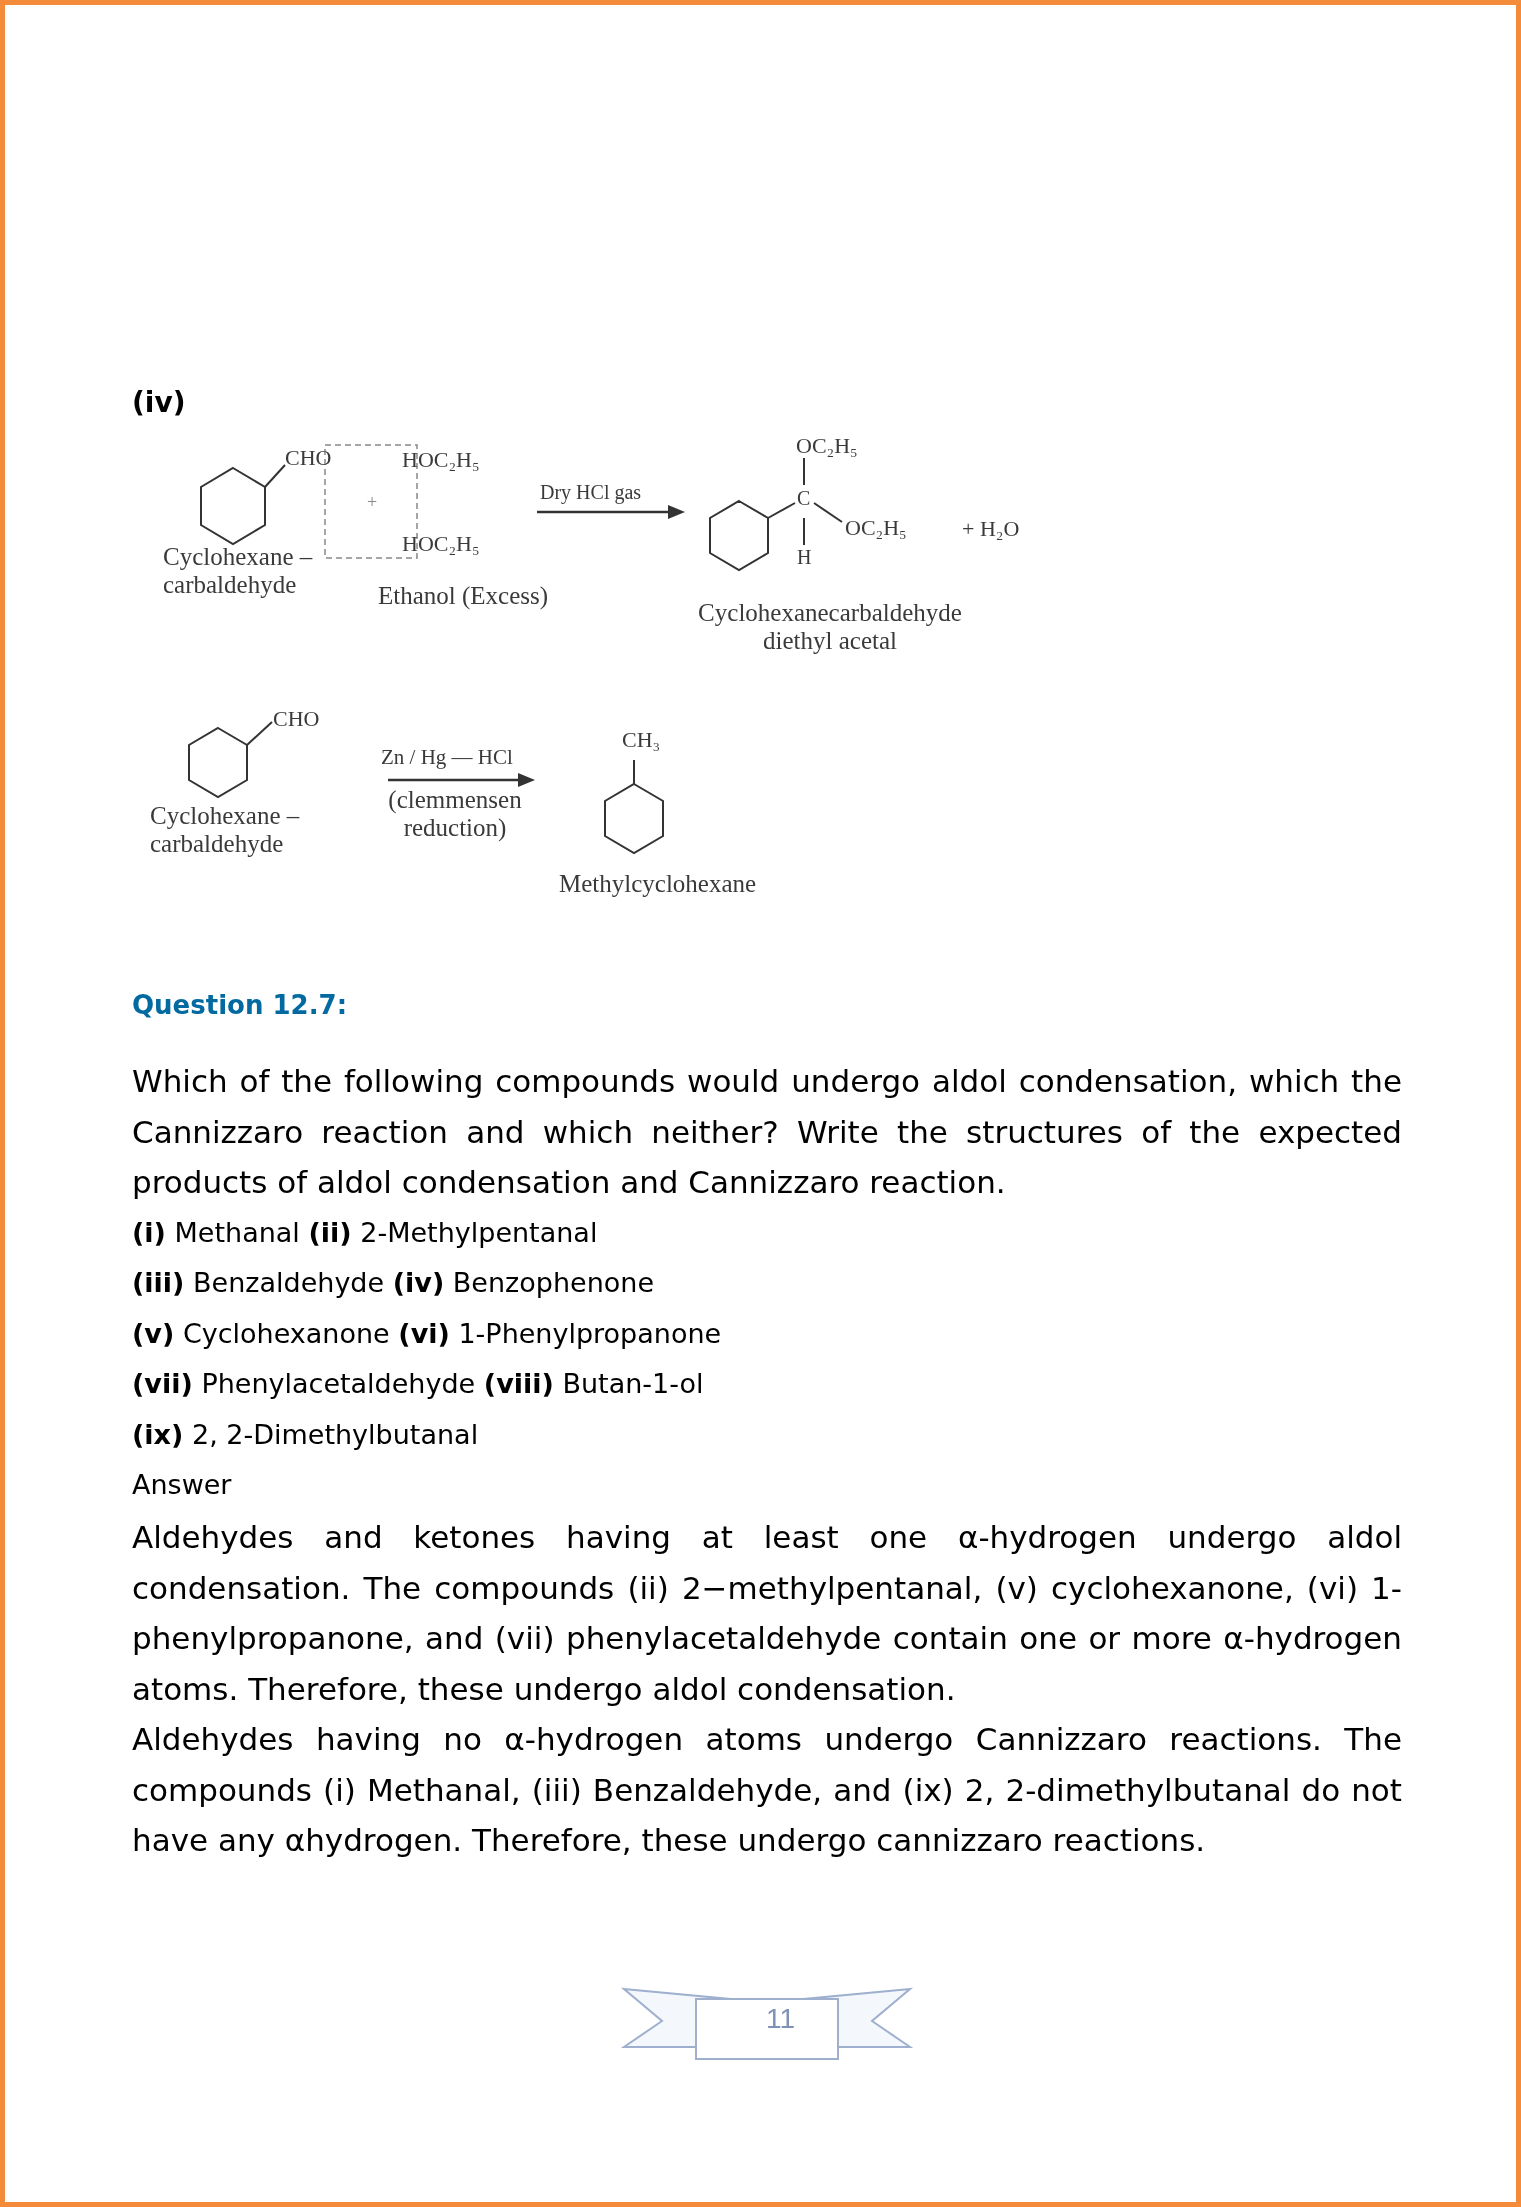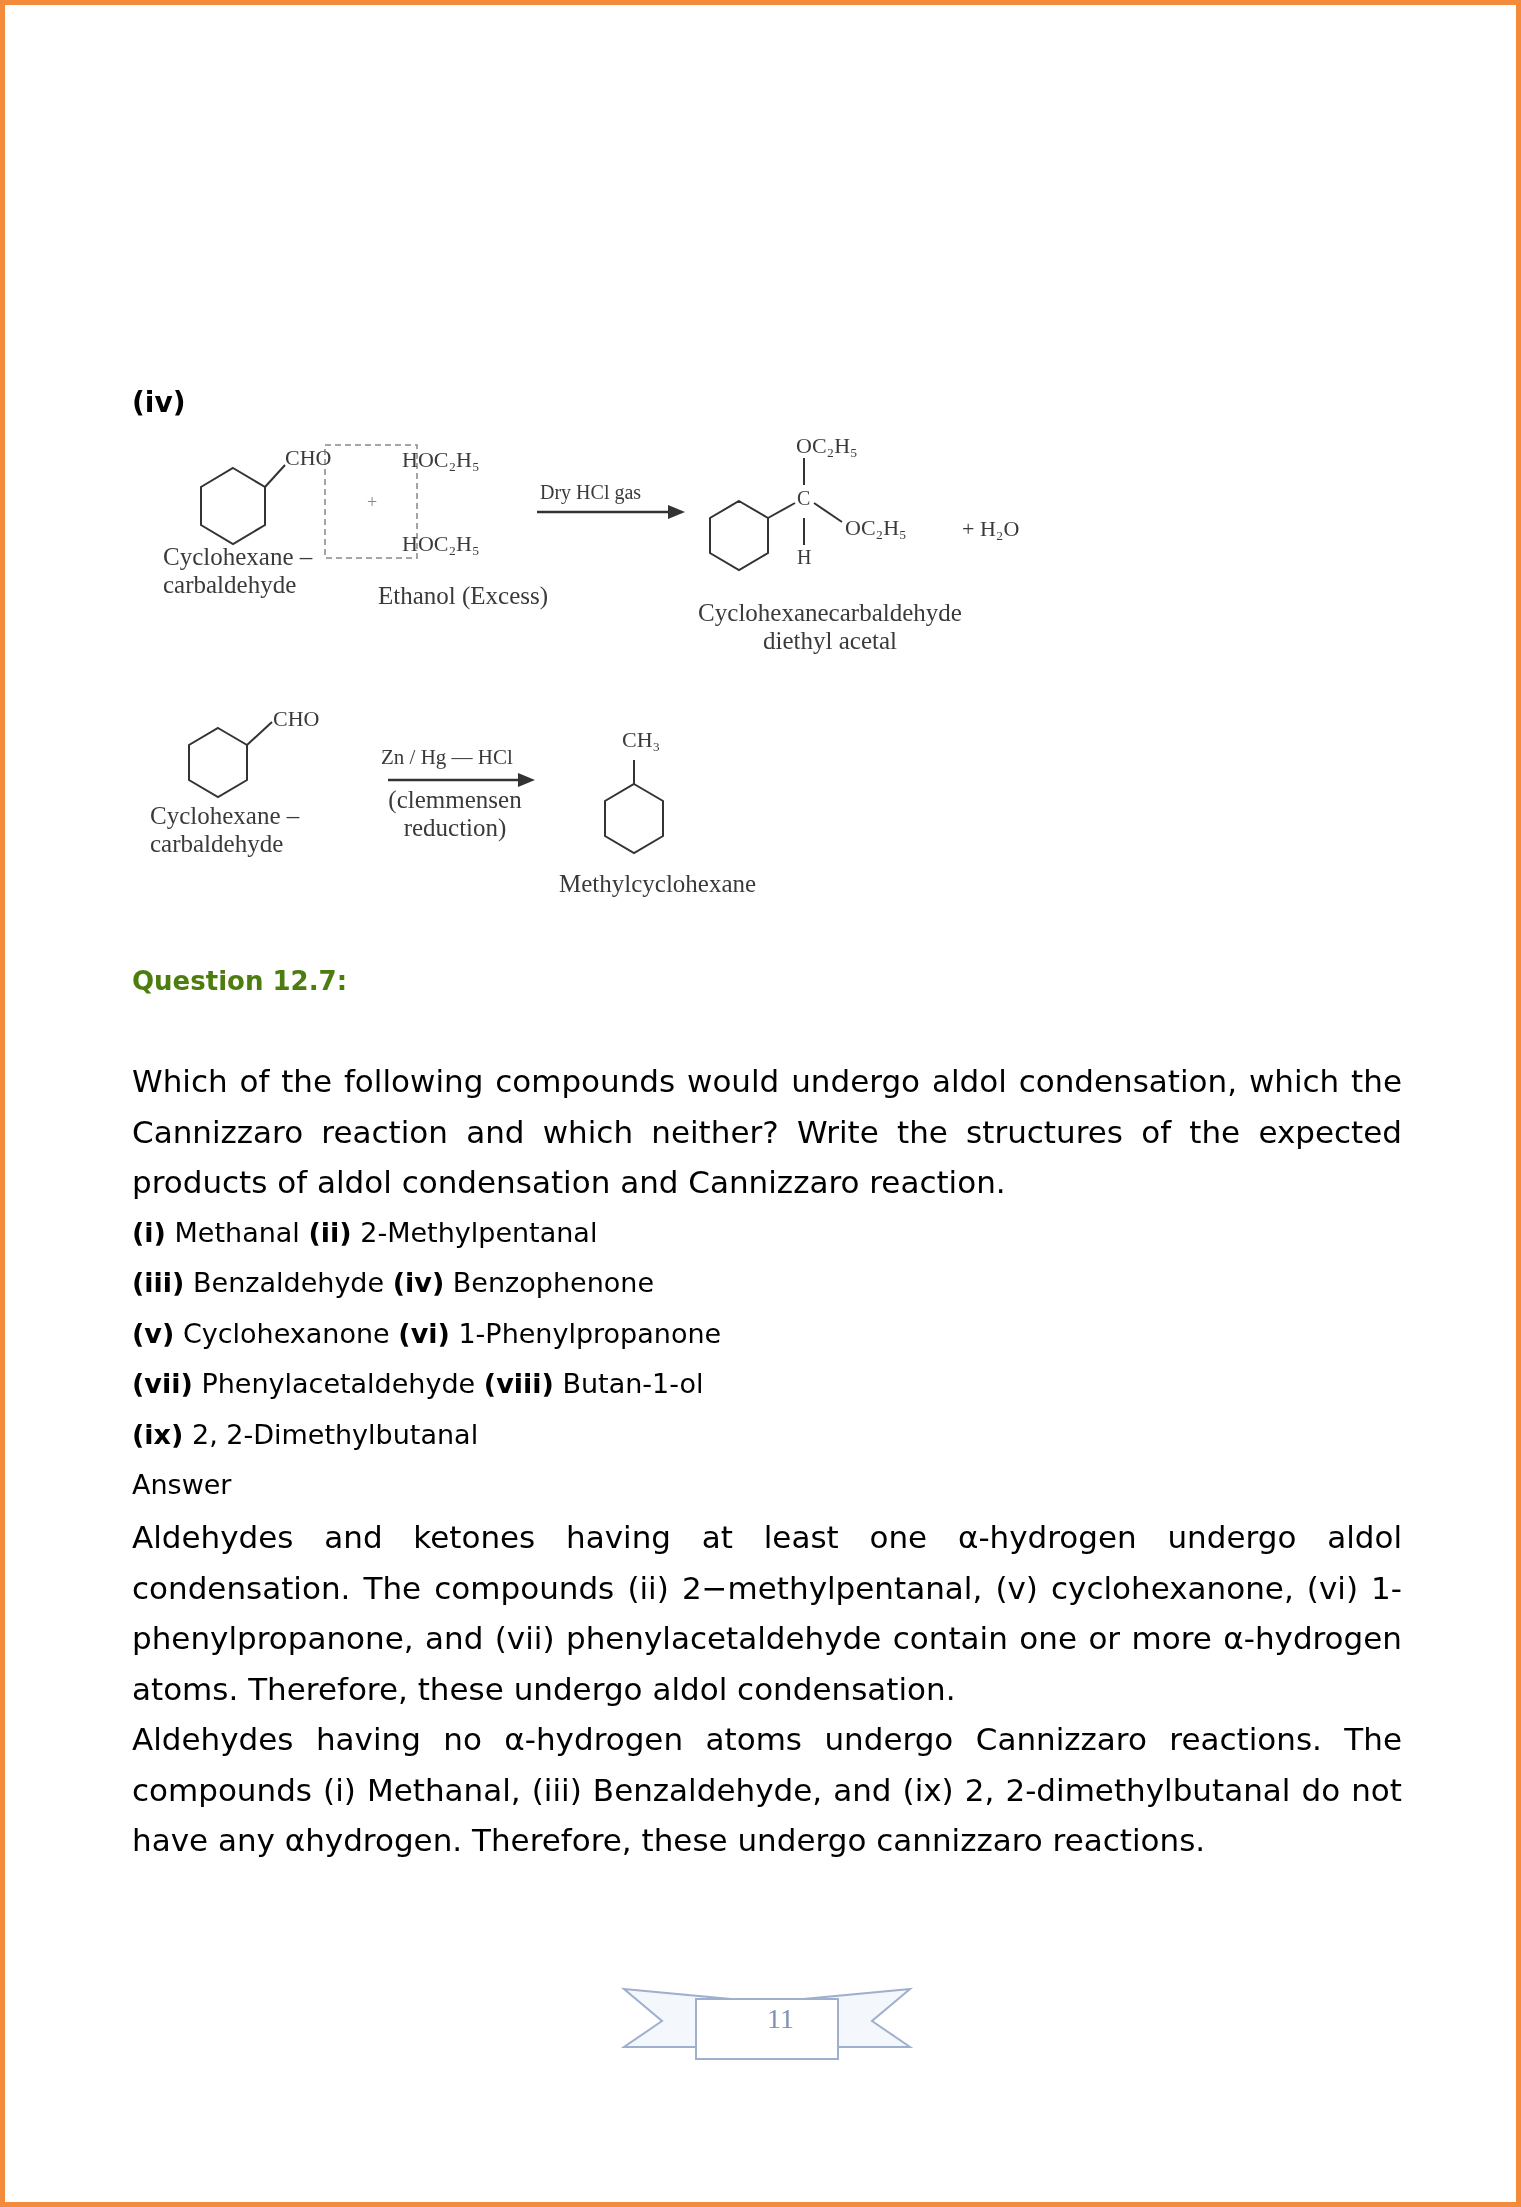--- a/index.html
+++ b/index.html
@@ -4,21 +4,21 @@
 <style>
   html, body { margin:0; padding:0; background:#fff; }
   body { width:1521px; height:2207px; position:relative; overflow:hidden; }
   .page-border { position:absolute; left:0; top:0; width:1521px; height:2207px; box-sizing:border-box; border:5px solid #f38b3a; pointer-events:none; }
   .text { font-family:"DejaVu Sans", sans-serif; color:#000000; }
   .serif { font-family:"Liberation Serif", serif; color:#3a3a3a; }
   .part-label { position:absolute; left:132px; top:386px; font-size:28px; font-weight:bold; }
   .abs { position:absolute; }
   .chem { font-size:22px; white-space:nowrap; }
   .caption { font-size:25px; line-height:28px; }
-  .q-title { position:absolute; left:132px; top:966px; font-size:26px; font-weight:bold; color:#4d7c0f; }
+  .q-title { position:absolute; left:132px; top:990px; font-size:26px; font-weight:bold; color:#0369a1; }
   .para { position:absolute; left:132px; width:1270px; font-size:31px; line-height:50.5px; text-align:justify; margin:0; }
   .line { position:absolute; left:132px; font-size:27px; line-height:50px; }
   .page-num { position:absolute; left:0; top:0; }
 </style>
 </head>
 <body>
 
 <div class="page-border"></div>
 
 <div class="text part-label">(iv)</div>
@@ -108,14 +108,14 @@
 <div class="text line" style="top:1460px;">Answer</div>
 <p class="text para" style="top:1512px;">Aldehydes and ketones having at least one α-hydrogen undergo aldol condensation. The compounds (ii) 2−methylpentanal, (v) cyclohexanone, (vi) 1-phenylpropanone, and (vii) phenylacetaldehyde contain one or more α-hydrogen atoms. Therefore, these undergo aldol condensation.</p>
 <p class="text para" style="top:1714px;">Aldehydes having no α-hydrogen atoms undergo Cannizzaro reactions. The compounds (i) Methanal, (iii) Benzaldehyde, and (ix) 2, 2-dimethylbutanal do not have any αhydrogen. Therefore, these undergo cannizzaro reactions.</p>
 
 <div class="page-num">
   <svg class="abs" style="left:620px;top:1985px;" width="300" height="80">
     <polygon points="4,4 110,14 110,62 4,62 42,36" fill="#f4f8fc" stroke="#9fb0cf" stroke-width="2"></polygon>
     <polygon points="290,4 184,14 184,62 290,62 252,36" fill="#f4f8fc" stroke="#9fb0cf" stroke-width="2"></polygon>
     <rect x="76" y="14" width="142" height="60" fill="#fff" stroke="#9fb0cf" stroke-width="2"></rect>
   </svg>
-  <div class="abs" style="left:696px;top:2003px;width:169px;text-align:center;font-family:Liberation Serif, serif;font-size:28px;color:#7f92b6;">11</div>
+  <div class="abs" style="left:696px;top:2003px;width:169px;text-align:center;font-family:Liberation Sans, sans-serif;font-size:28px;color:#7f92b6;">11</div>
 </div>
 
 </body></html>

